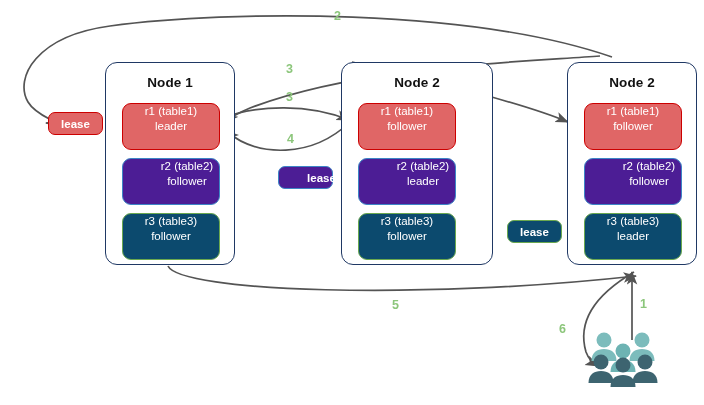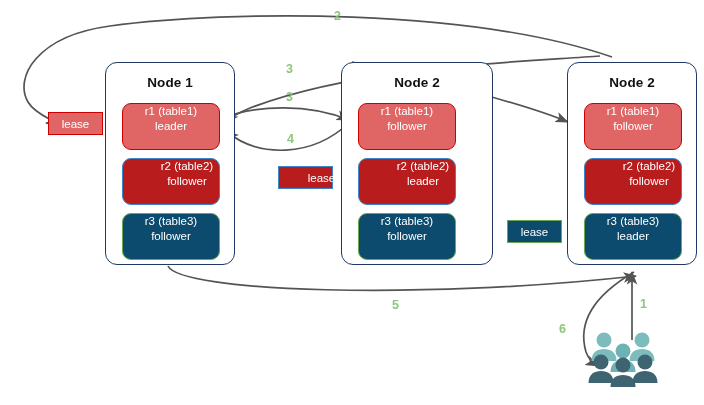--- a/index.html
+++ b/index.html
@@ -50,31 +50,32 @@
     display: flex;
     flex-direction: column;
     align-items: center;
     color: #ffffff;
     font-size: 11.5px;
     line-height: 14.5px;
     text-align: center;
   }
   .replica span { display: block; white-space: nowrap; }
   .rep-red   { background: #e06666; border: 1.6px solid #cc0000; }
-  .rep-blue  { background: #b91c1c; border: 1.6px solid #3d85c6; padding-left: 32px; }
+  .rep-blue  { background: #4c1d95; border: 1.6px solid #3d85c6; padding-left: 32px; }
   .rep-green { background: #0c4a6e; border: 1.6px solid #6aa84f; }
   .lease-box {
     position: absolute;
     box-sizing: border-box;
-    border-radius: 0;
+    border-radius: 7px;
     display: flex;
     align-items: center;
     justify-content: center;
     color: #ffffff;
     font-size: 11.5px;
+    font-weight: bold;
   }
   .edge-label {
     position: absolute;
     font-size: 12.5px;
     font-weight: bold;
     color: #8cc67b;
     white-space: nowrap;
   }
   #people {
     position: absolute;

